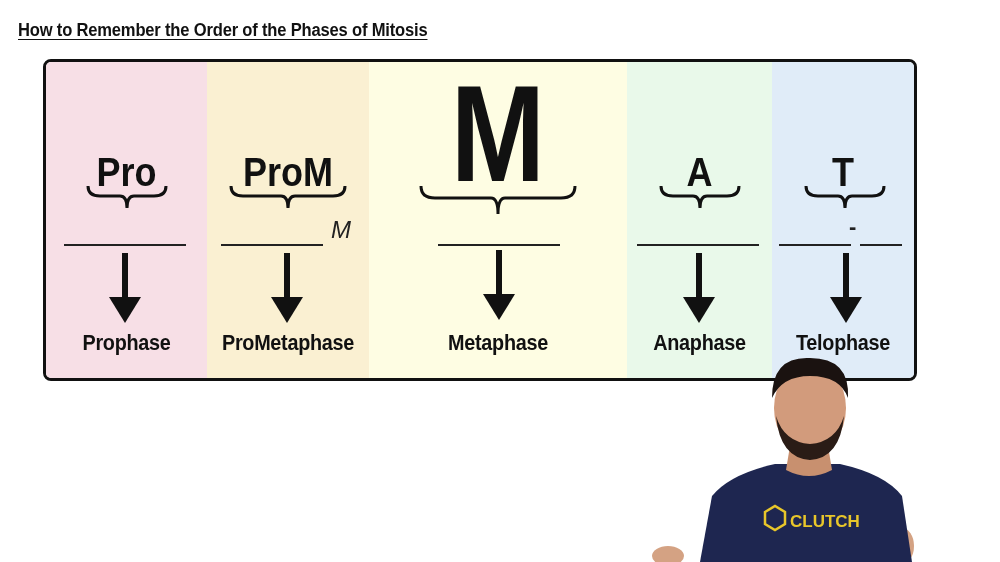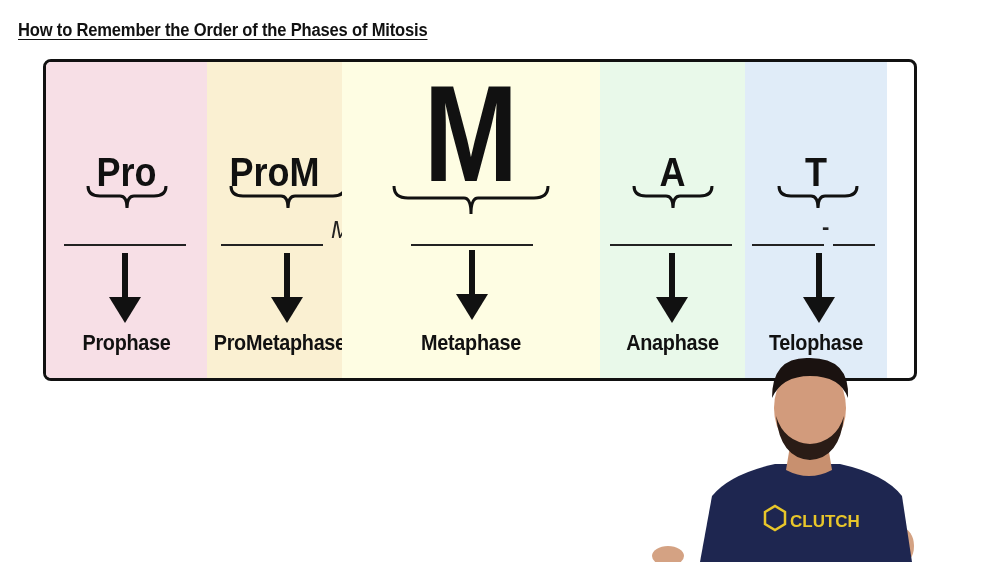--- a/index.html
+++ b/index.html
@@ -28,21 +28,21 @@
       <path d="M2,2 Q2,12 14,12 L34,12 Q41,12 41,24 Q41,12 48,12 L68,12 Q80,12 80,2" fill="none" stroke="#111" stroke-width="3"></path>
     </svg>
     <div class="blank" style="left:18px;top:182px;width:122px;"></div>
     <svg class="arrow" style="left:57px;top:191px;" width="44" height="72">
       <rect x="19" y="0" width="6" height="46" fill="#111"></rect>
         <polygon points="6,44 38,44 22,70" fill="#111"></polygon>
     </svg>
     <div class="phase">Prophase</div>
   </div>
 
-  <div class="col" style="width:135px;background:#faf0d2;text-decoration:underline;">
+  <div class="col" style="width:162px;background:#faf0d2;text-decoration:underline;">
     <div class="abbr" style="top:88px;font-size:40px;">ProM</div>
     <svg class="brace" style="left:22px;top:122px;" width="118" height="26">
       <path d="M2,2 Q2,12 14,12 L52,12 Q59,12 59,24 Q59,12 66,12 L104,12 Q116,12 116,2" fill="none" stroke="#111" stroke-width="3"></path>
     </svg>
     <div class="blank" style="left:14px;top:182px;width:102px;"></div>
     <div class="mark" style="left:124px;top:154px;">M</div>
     <svg class="arrow" style="left:58px;top:191px;" width="44" height="72">
       <rect x="19" y="0" width="6" height="46" fill="#111"></rect>
         <polygon points="6,44 38,44 22,70" fill="#111"></polygon>
     </svg>

